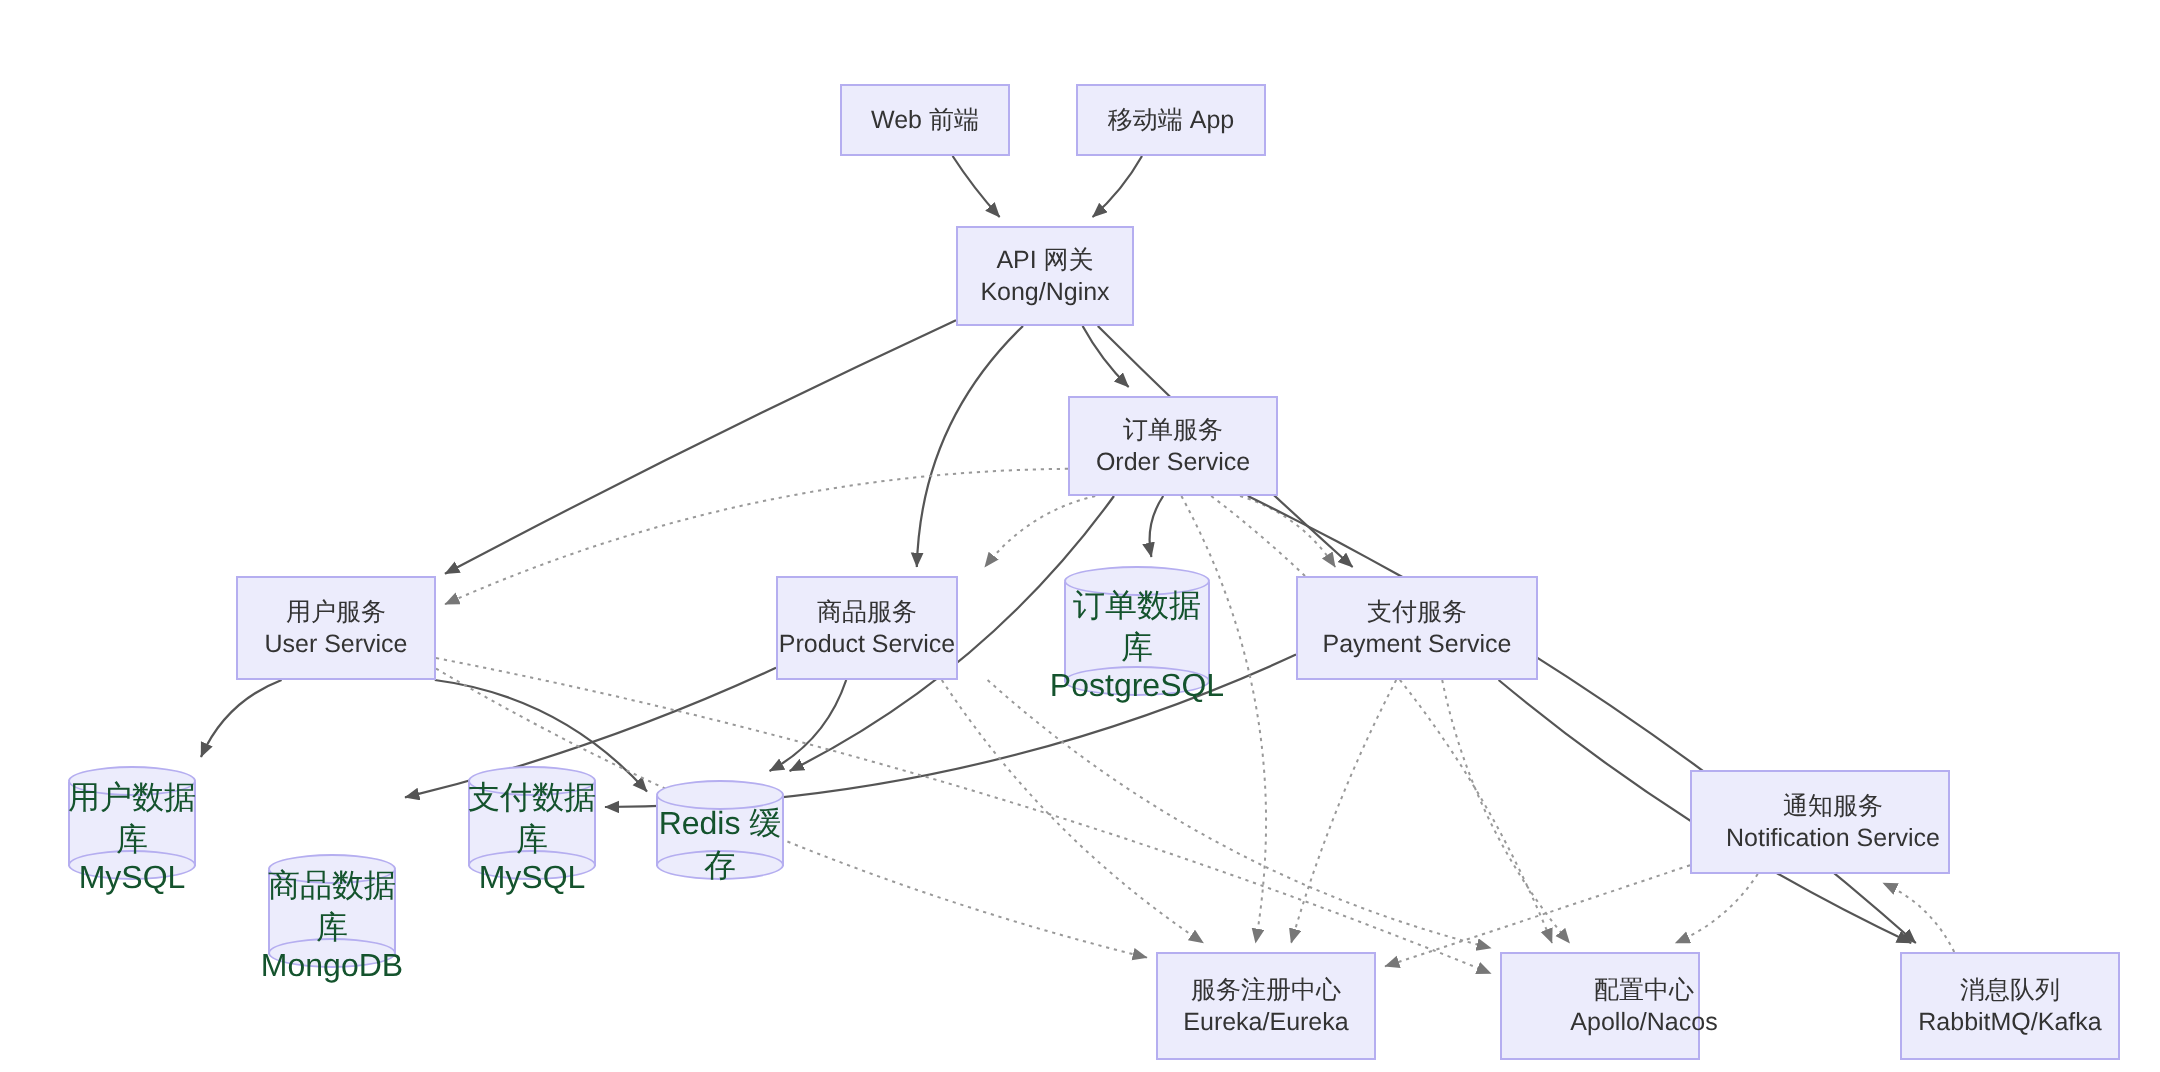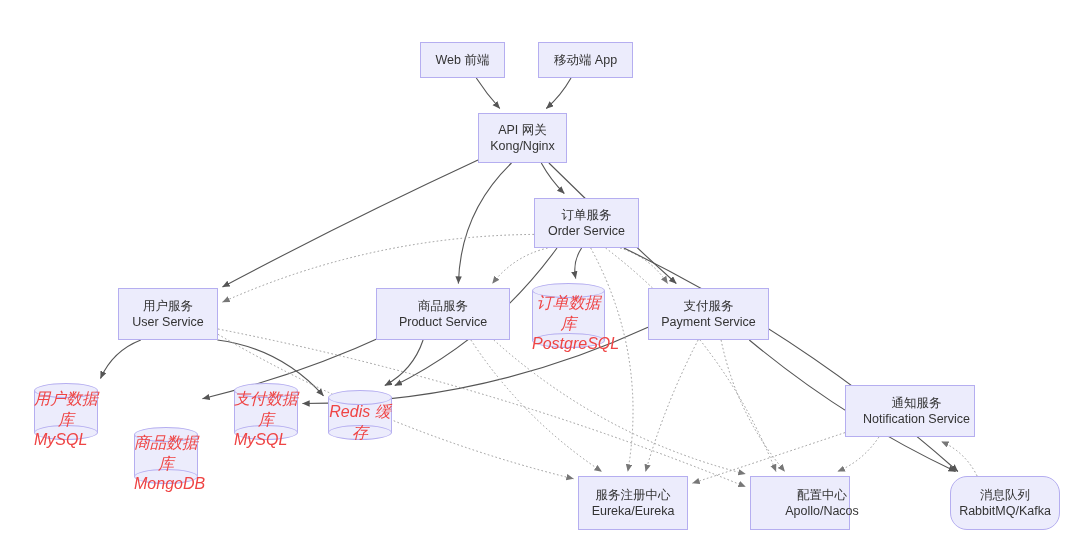--- a/index.html
+++ b/index.html
@@ -13,21 +13,21 @@
   .node .l2{font-size:12.5px;line-height:16px;white-space:nowrap;}
   .node.one .l1{line-height:18px;}
   .cyl{position:absolute;}
   .cyl .body{position:absolute;left:0;right:0;background:#ececfc;
              border-left:1.3px solid #b5aef0;border-right:1.3px solid #b5aef0;}
   .cyl .top{position:absolute;left:0;right:0;height:15px;background:#ececfc;
             border:1.3px solid #b5aef0;border-radius:50%/50%;box-sizing:border-box;}
   .cyl .bot{position:absolute;left:0;right:0;height:15px;background:#ececfc;
             border:1.3px solid #b5aef0;border-radius:50%/50%;box-sizing:border-box;}
   .cyl .txt{position:absolute;left:0;right:0;display:flex;flex-direction:column;
-            align-items:flex-start;justify-content:center;color:#ef4444;text-align:center;font-style:italic;}
+            align-items:center;justify-content:center;color:#14532d;text-align:center;}
 </style>
 </head>
 <body>
 
 <div id="stage">
   <svg id="edges" viewBox="0 0 1080 536" xmlns="http://www.w3.org/2000/svg">
     <defs>
       <marker id="ah-solid" markerWidth="9" markerHeight="9" refX="7.2" refY="3.2" orient="auto" markerUnits="userSpaceOnUse">
         <path d="M0,0 L7.5,3.2 L0,6.4 z" fill="#555555"></path>
       </marker>
@@ -79,41 +79,41 @@
         <div class="l2">Kong/Nginx</div>
       </div>
       <div class="node box" style="left: 534px; top: 198px; width: 105px; height: 50px;">
         <div class="l1">订单服务</div>
         <div class="l2">Order Service</div>
       </div>
       <div class="node box" style="left: 118px; top: 288px; width: 100px; height: 52px;">
         <div class="l1">用户服务</div>
         <div class="l2">User Service</div>
       </div>
-      <div class="node box" style="left: 376px; top: 288px; width: 134px; height: 52px;">
+      <div class="node box" style="left: 388px; top: 288px; width: 91px; height: 52px;">
         <div class="l1">商品服务</div>
         <div class="l2">Product Service</div>
       </div>
       <div class="node box" style="left: 648px; top: 288px; width: 121px; height: 52px;">
         <div class="l1">支付服务</div>
         <div class="l2">Payment Service</div>
       </div>
       <div class="node box" style="left: 845px; top: 385px; width: 130px; height: 52px; padding-left: 13px;">
         <div class="l1">通知服务</div>
         <div class="l2">Notification Service</div>
       </div>
       <div class="node box" style="left: 578px; top: 476px; width: 110px; height: 54px;">
         <div class="l1">服务注册中心</div>
         <div class="l2">Eureka/Eureka</div>
       </div>
       <div class="node box" style="left: 750px; top: 476px; width: 100px; height: 54px; padding-left: 44px;">
         <div class="l1">配置中心</div>
         <div class="l2">Apollo/Nacos</div>
       </div>
-      <div class="node box" style="left: 950px; top: 476px; width: 110px; height: 54px; border-radius: 17px;">
+      <div class="node box" style="left: 950px; top: 476px; width: 110px; height: 54px;">
         <div class="l1">消息队列</div>
         <div class="l2">RabbitMQ/Kafka</div>
       </div>
       <div class="cyl" style="left: 532px; top: 283px; width: 73px; height: 65px;">
         <div class="body" style="top: 7.5px; height: 50px;"></div>
         <div class="bot" style="top: 50px;"></div>
         <div class="top" style="top: 0px;"></div>
         <div class="txt" style="top: 15px; height: 50px;">
           <div class="l1">订单数据库</div>
           <div class="l2">PostgreSQL</div>

